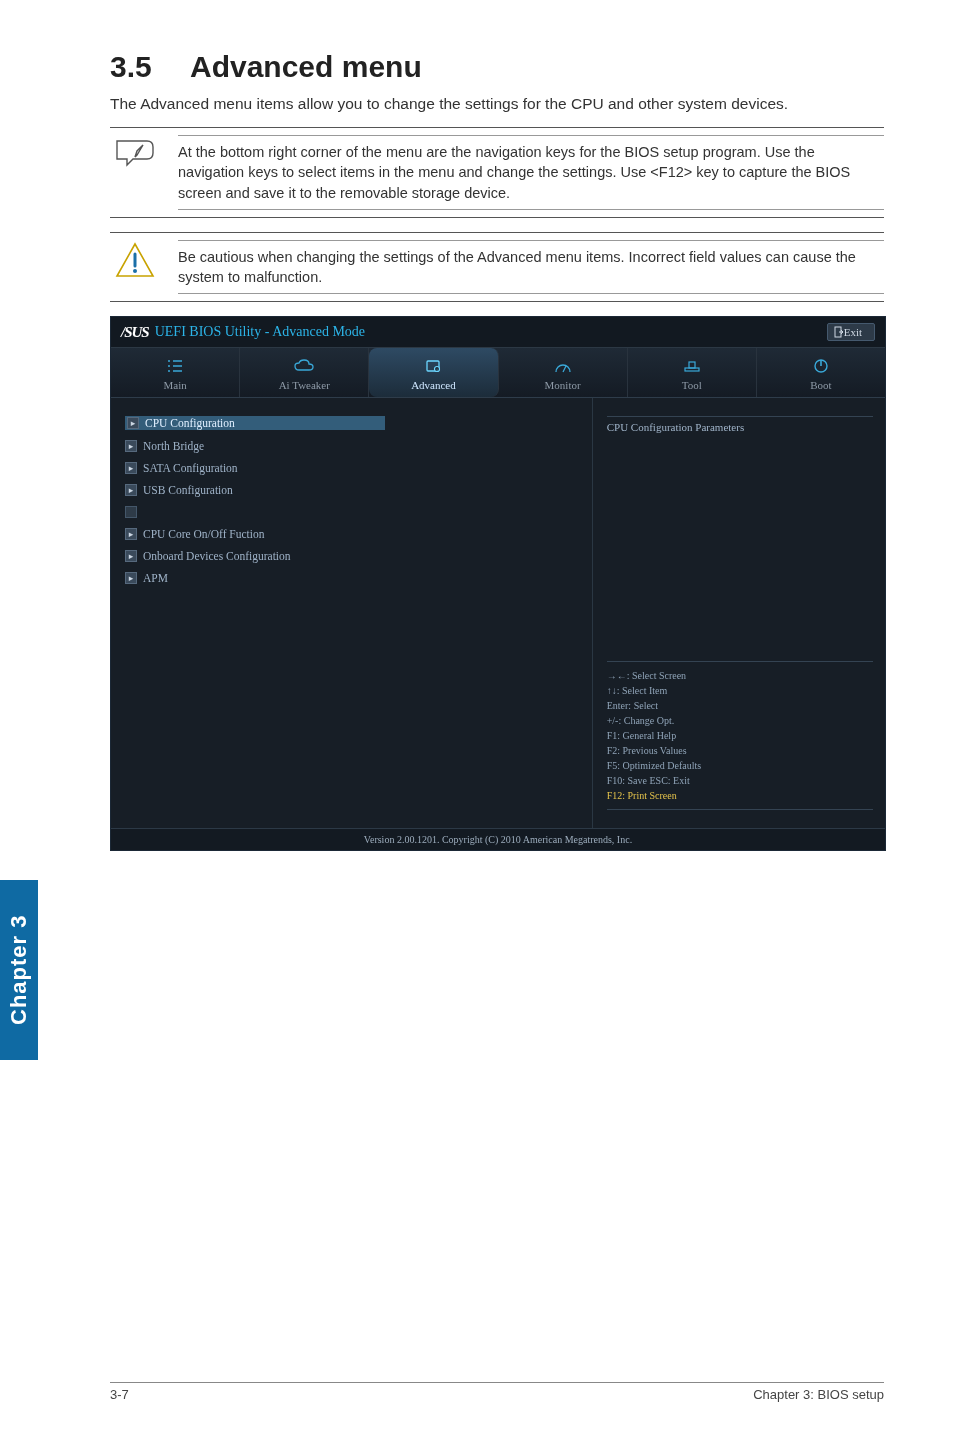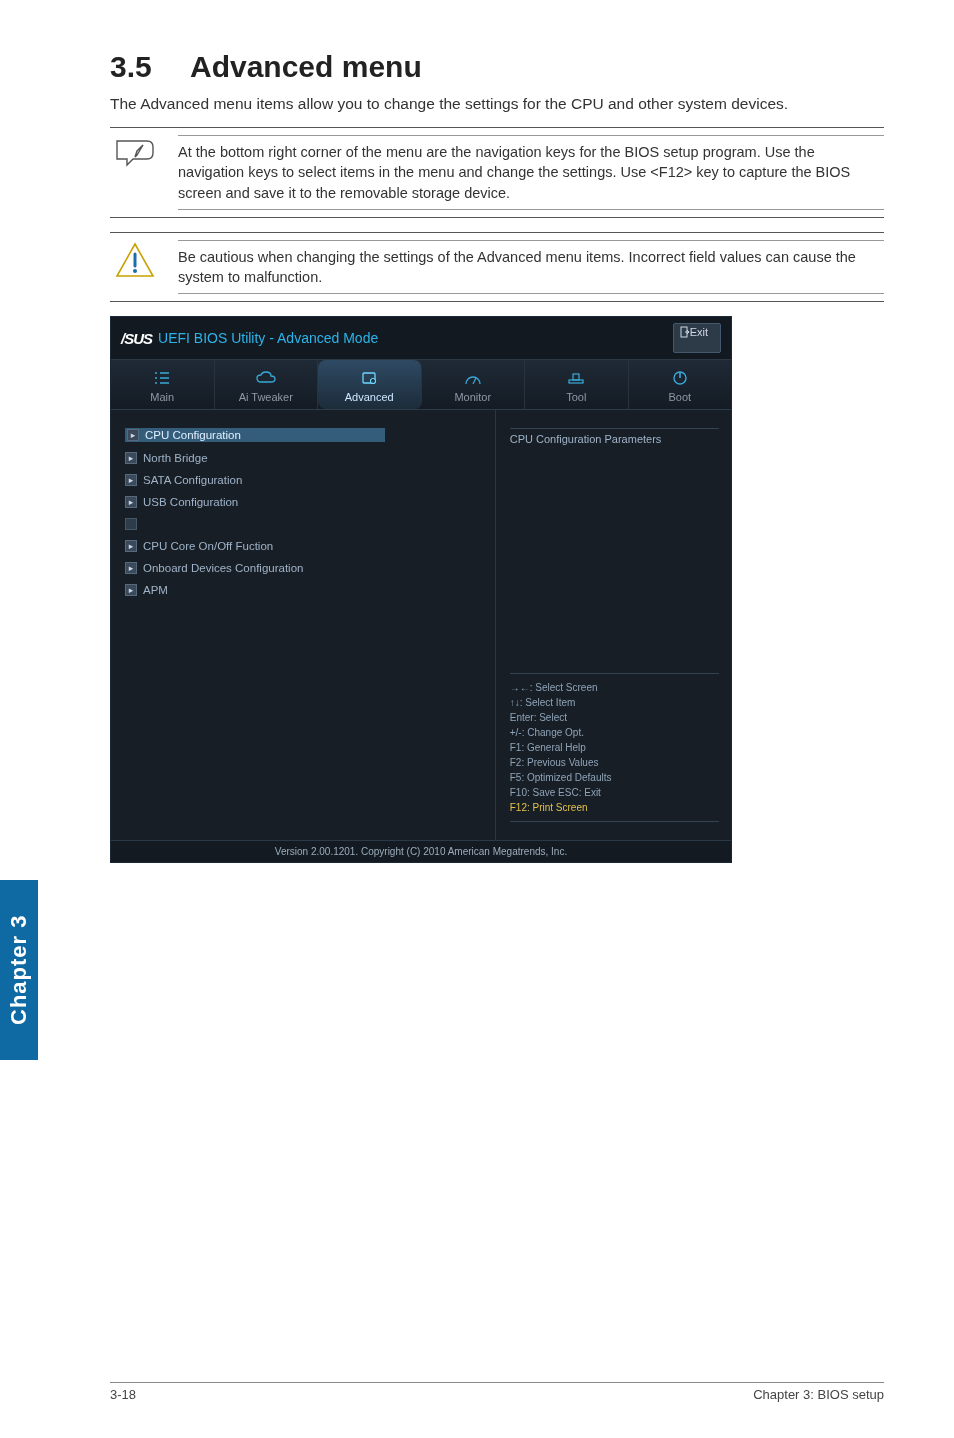--- a/index.html
+++ b/index.html
@@ -50,25 +50,25 @@
     flex:1;
     padding:6px 0;
   }
   .note-text {
     font-size: 14.5px;
     color: #333;
     line-height: 1.4;
   }
   
   .bios-wrap {
-    width: 622px;
+    width: 776px;
     margin-left: 0;
     border: 1px solid #1b2836;
     background: #19212c;
-    font-family: Liberation Sans, sans-serif;
+    font-family: Liberation Serif, serif;
     font-size: 12px;
     color: #c9d2dc;
   }
   .bios-top {
     display: flex;
     align-items: center;
     justify-content: space-between;
     background: #121921;
     padding: 6px 10px;
     border-bottom: 1px solid #2c3844;
@@ -82,21 +82,21 @@
   }
   .asus-logo{
     font-weight:bold; color:#fff; font-style:italic; letter-spacing:-1px;
     font-size:15px;
   }
   .exit-btn {
     background: #2d3a48;
     border: 1px solid #45596e;
     color: #cfd8e3;
     font-size: 11px;
-    padding: 2px 12px 14px 6px;
+    padding: 2px 12px 2px 6px;
     display:flex;align-items:center;
     border-radius:2px;
   }
   .bios-tabs {
     display: flex;
     background: linear-gradient(#1f2a36,#141b24);
     border-bottom: 1px solid #2e3c4a;
   }
   .bios-tab {
     flex: 1;
@@ -376,15 +376,15 @@
       </div>
     </div>
     <div class="bios-foot">Version  2.00.1201.   Copyright  (C)  2010  American  Megatrends,  Inc.</div>
   </div>
 
 </div>
 
 <div class="chapter-tab">Chapter 3</div>
 
 <div class="footer">
-  <span>3-18</span>
+  <span>3-7</span>
   <span>Chapter 3: BIOS setup</span>
 </div>
 
 </body></html>

